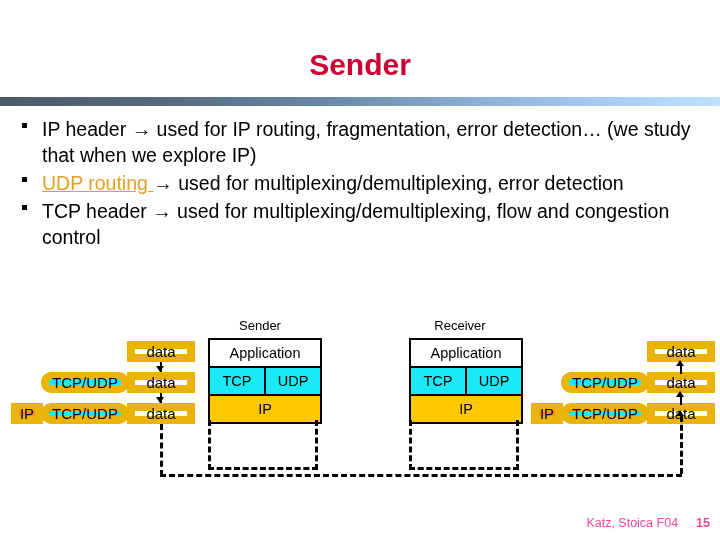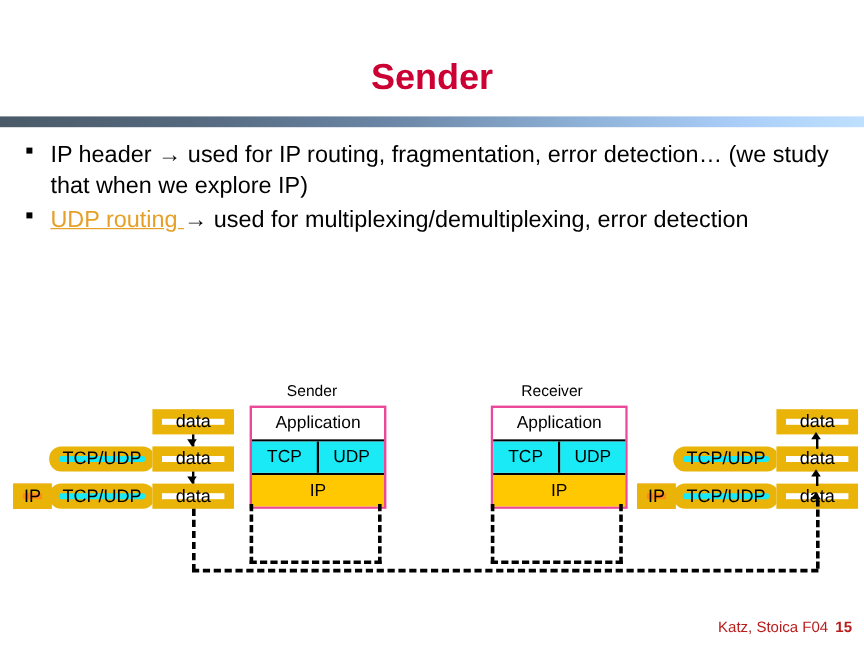--- a/index.html
+++ b/index.html
@@ -48,21 +48,21 @@
   #diagram{position:absolute;left:0;top:306px;width:657px;height:190px;}
 
   .stack-label{
     position:absolute;
     font-size:13px;color:#000;
     text-align:center;
     white-space:nowrap;
   }
 
   
-  .pstack{position:absolute;border:2px solid #ec4899;background:#fff;}
+  .pstack{position:absolute;border:2px solid #000000;background:#fff;}
   .prow{
     display:flex;
     border-bottom:2px solid #000;
     height:26px;
   }
   .prow:last-child{border-bottom:none;}
   .pcell{
     flex:1;
     display:flex;align-items:center;justify-content:center;
     font-size:14.5px;color:#000;
@@ -104,22 +104,22 @@
   }
   .arrow-down{border-top:6px solid #000;}
   .arrow-up{border-bottom:6px solid #000;}
 
   .dash-v{position:absolute;width:0;border-left:3px dashed #000;}
   .dash-h{position:absolute;height:0;border-top:3px dashed #000;}
 
   
   #footer{
     position:absolute;right:10px;bottom:10px;
-    font-size:12.5px;color:#b91c1c;
-    display:flex;align-items:baseline;gap:6px;
+    font-size:12.5px;color:#ec4899;
+    display:flex;align-items:baseline;gap:18px;
   }
   #page-num{font-weight:bold;font-size:12.5px;}
 </style>
 </head>
 <body>
 
 <div id="slide-title">Sender</div>
 <div id="title-rule"></div>
 
 <div id="bullets">
@@ -127,20 +127,24 @@
   <div class="bullet">
     <span class="marker"></span>
     <span>IP header </span><span>→</span><span> used for IP routing, fragmentation, error detection… (we study that when we explore IP)</span>
   </div>
 
   <div class="bullet">
     <span class="marker"></span>
     <span></span><span class="udp-hl">UDP routing </span><span>→</span><span> used for multiplexing/demultiplexing, error detection</span>
   </div>
 
+  <div class="bullet">
+    <span class="marker"></span>
+    <span>TCP header </span><span>→</span><span> used for multiplexing/demultiplexing, flow and congestion control</span>
+  </div>
 
 </div>
 
 <div id="diagram">
 
   <div class="stack-label" style="left:200px;top:12px;width:120px;">Sender</div>
 
   <div class="pstack" style="left:208px;top:32px;width:110px;height:82px;">
     <div class="prow">
       <div class="pcell bg-white">Application</div>

